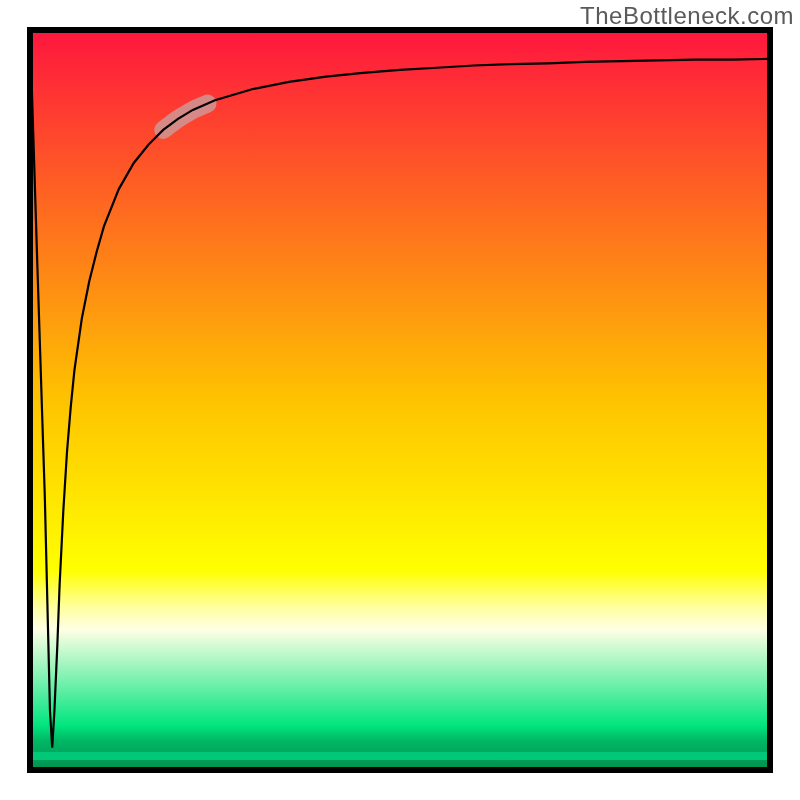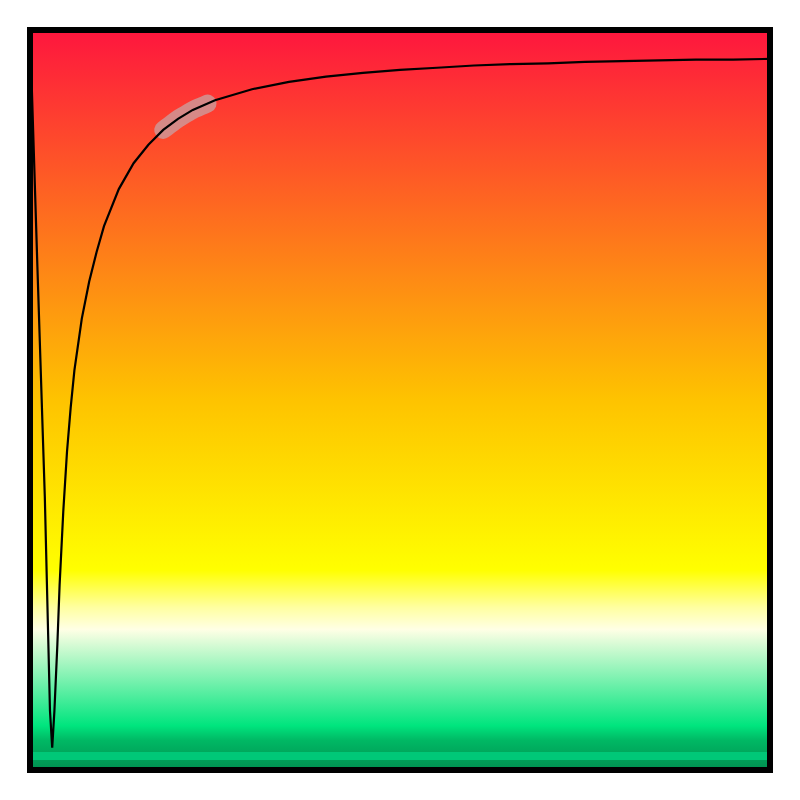--- a/index.html
+++ b/index.html
@@ -56,13 +56,14 @@
 
     <rect id="green-stripe" fill="#00c878" x="30" width="740" y="752" height="8"></rect>
 
     <path id="highlight-path" fill="none" stroke-linecap="round" clip-path="url(#plot-clip)" d="M163.20 129.90 L166.37 127.52 L169.54 125.14 L172.71 122.76 L175.89 120.39 L179.06 118.17 L182.23 116.26 L185.40 114.36 L188.57 112.46 L191.74 110.55 L194.91 109.00 L198.09 107.63 L201.26 106.26 L204.43 104.88 L207.60 103.51" stroke="#cf9797" stroke-width="18" opacity="0.85"></path>
 
     <path id="curve-path" fill="none" stroke="#000000" stroke-width="2.2" clip-path="url(#plot-clip)" d="M30.00 30.00 L37.40 266.80 L44.80 496.20 L49.98 710.80 L52.20 747.80 L54.42 710.80 L57.38 644.20 L59.60 585.00 L63.30 511.00 L67.00 451.80 L70.70 407.40 L74.40 370.40 L81.80 318.60 L89.20 281.60 L96.60 252.00 L104.00 226.10 L118.80 189.10 L133.60 163.20 L148.40 144.70 L163.20 129.90 L178.00 118.80 L192.80 109.92 L215.00 100.30 L252.00 89.20 L289.00 81.80 L326.00 76.62 L363.00 72.92 L400.00 69.96 L437.00 67.74 L474.00 65.52 L511.00 64.04 L548.00 63.30 L585.00 61.82 L622.00 61.08 L659.00 60.34 L696.00 59.60 L733.00 59.60 L770.00 58.86"></path>
 
     <rect id="plot-frame" fill="none" stroke="#000000" stroke-width="6" x="30" y="30" width="740" height="740"></rect>
   </svg>
 
+  <div class="watermark">TheBottleneck.com</div>
 </div>
 
 </body></html>

